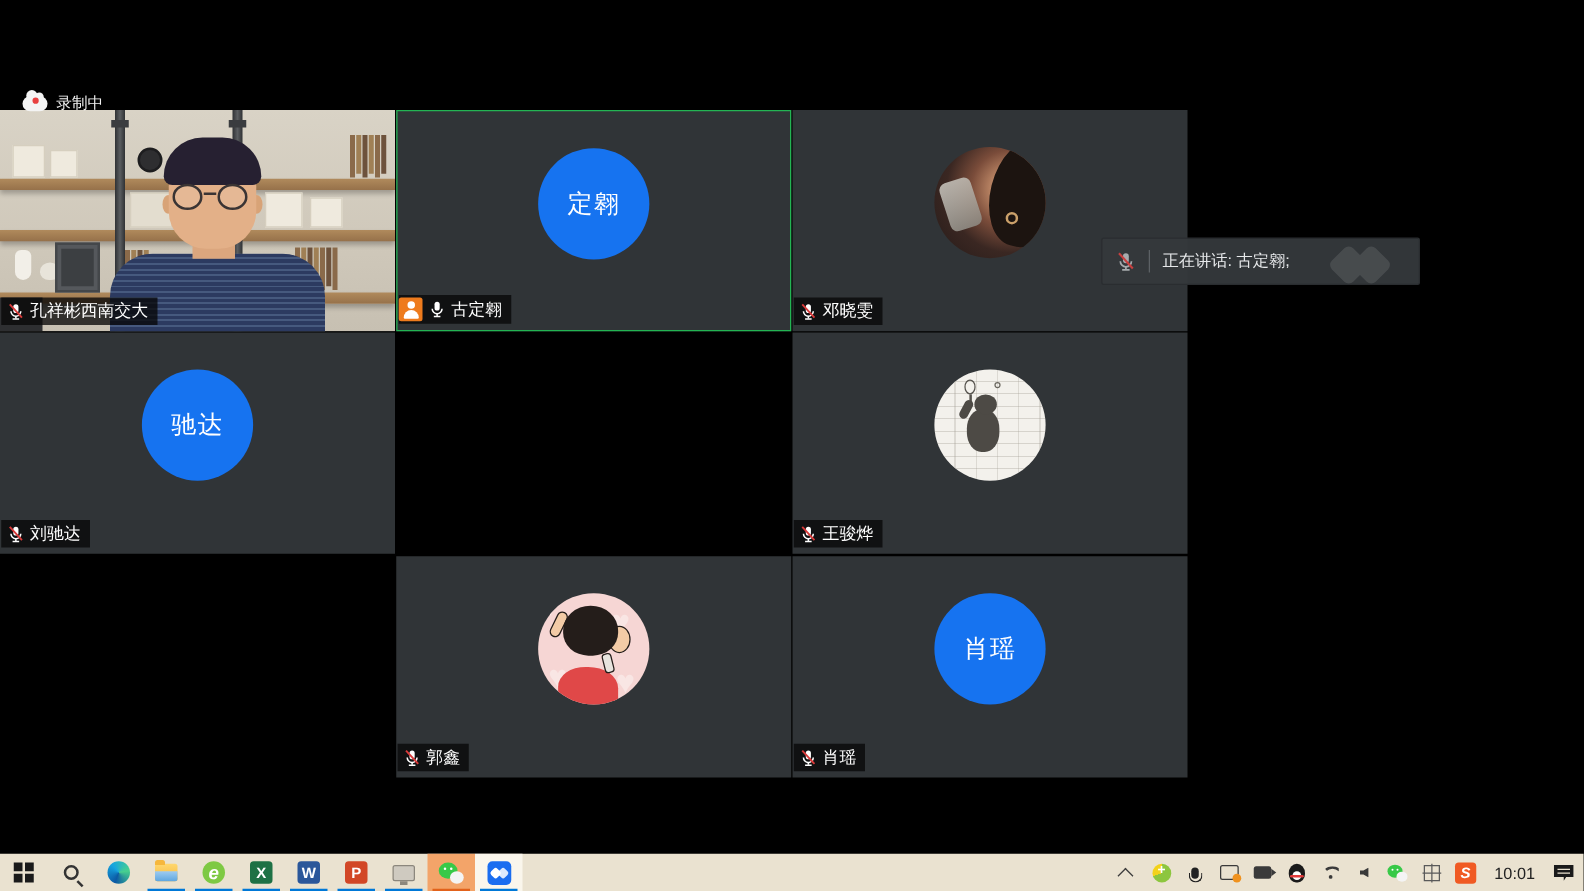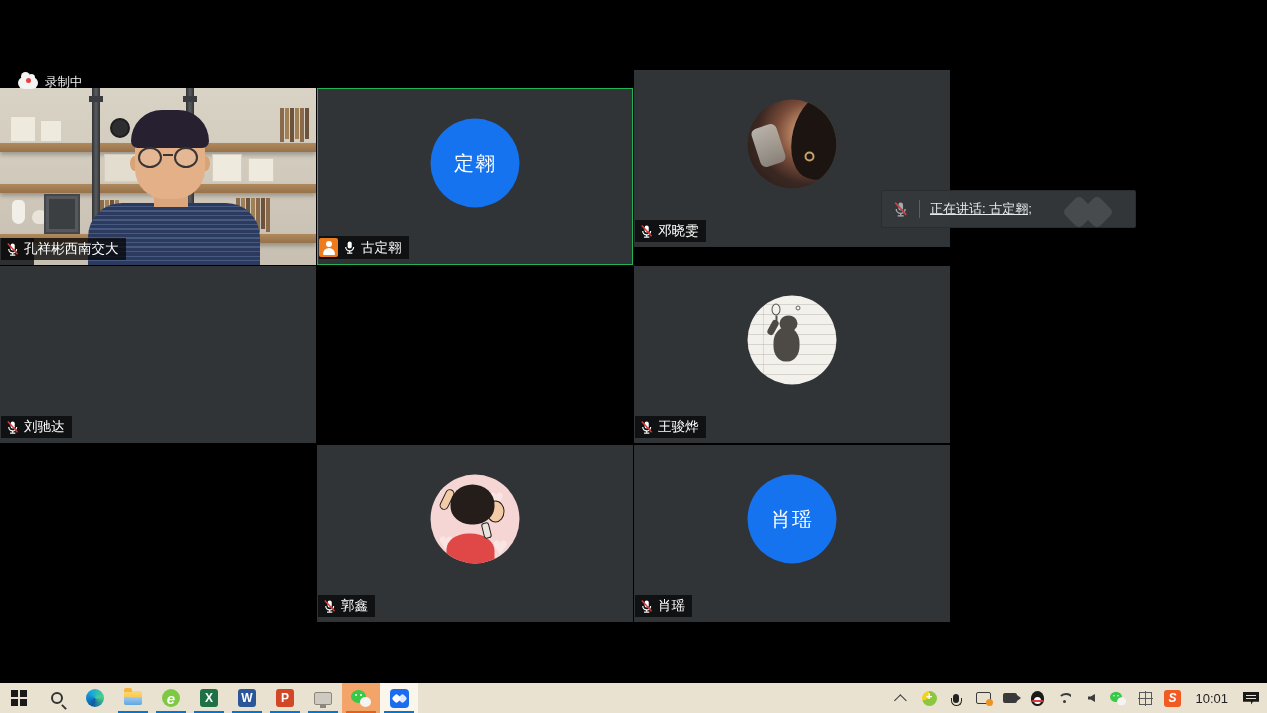--- a/index.html
+++ b/index.html
@@ -99,21 +99,21 @@
   .av-guo .heart { position:absolute; color:#f9e6e4; font-size:26px; }
   .av-guo .hair { position:absolute; left:20px; top:10px; width:44px; height:40px; background:#241d1a; border-radius:50% 50% 46% 46%; }
   .av-guo .ear { position:absolute; left:56px; top:26px; width:18px; height:22px; background:#f3cba6; border-radius:50%; border:1.5px solid #241d1a; }
   .av-guo .arm { position:absolute; left:12px; top:14px; width:9px; height:22px; background:#f3cba6; border:1.5px solid #241d1a; border-radius:5px; transform:rotate(26deg); }
   .av-guo .shirt { position:absolute; left:16px; bottom:-4px; width:48px; height:34px; background:#e04848; border-radius:46% 50% 0 0; }
   .av-guo .thing { position:absolute; left:52px; top:48px; width:8px; height:16px; background:#e8e4de; border:1.5px solid #241d1a; border-radius:3px; transform:rotate(-14deg); }
 
   
   .toast { position:absolute; left:881px; top:190px; width:255px; height:38px; background:rgba(52,56,59,0.96); border:1px solid #2a2d30; border-radius:2px; display:flex; align-items:center; padding:0 10px; gap:10px; z-index:6; }
   .toast .div { width:1px; height:18px; background:#5c6165; }
-  .toast .txt { color:#e6e8ea; font-size:13px; white-space:nowrap;text-decoration:underline; }
+  .toast .txt { color:#e6e8ea; font-size:13px; white-space:nowrap; }
   .toast .wm { position:absolute; right:6px; top:4px; width:70px; height:34px; opacity:0.10; }
   .wm .d1,.wm .d2 { position:absolute; width:24px; height:24px; background:#fff; border-radius:5px; transform:rotate(45deg); }
   .wm .d1 { left:8px; top:5px; } .wm .d2 { left:26px; top:5px; }
 
   
   .taskbar { position:absolute; left:0; bottom:0; width:1267px; height:30px; background:#eae2d0; display:flex; align-items:stretch; z-index:10; }
   .tb-left { display:flex; align-items:stretch; }
   .tb-slot { width:38px; display:flex; align-items:center; justify-content:center; position:relative; cursor:pointer; }
   .tb-slot.open:after { content:""; position:absolute; bottom:0; left:4px; right:4px; height:2.5px; background:#0078d7; }
   .tb-slot.hl-orange { background:#f3a469; } .tb-slot.hl-orange:after { background:#e2621b; }
@@ -248,40 +248,41 @@
       <svg class="micwrap" viewBox="0 0 16 16">
           <rect x="6" y="1.5" width="4.4" height="7.5" rx="2.2" fill="#fff"></rect>
           <path d="M4 7.5a4.2 4.2 0 0 0 8.4 0" stroke="#fff" stroke-width="1.3" fill="none"></path>
           <line x1="8.2" y1="11.8" x2="8.2" y2="13.6" stroke="#fff" stroke-width="1.3"></line>
           <line x1="5.4" y1="14" x2="11" y2="14" stroke="#fff" stroke-width="1.3"></line>
         </svg>
       <span class="nm">古定翱</span>
     </div>
   </div>
 
-  <div class="cell" style="left:634px;top:70px">
+  <div class="cell" style="left:634px;top:88px">
     <div class="avatar-circle av-deng">
       <div class="hair"></div>
         <div class="obj"></div>
         <div class="ear"></div>
     </div>
     <div class="namebar">
       <svg class="micwrap" viewBox="0 0 16 16">
           <rect x="6" y="1.5" width="4.4" height="7.5" rx="2.2" fill="#fff"></rect>
           <path d="M4 7.5a4.2 4.2 0 0 0 8.4 0" stroke="#fff" stroke-width="1.3" fill="none"></path>
           <line x1="8.2" y1="11.8" x2="8.2" y2="13.6" stroke="#fff" stroke-width="1.3"></line>
           <line x1="5.4" y1="14" x2="11" y2="14" stroke="#fff" stroke-width="1.3"></line>
           <line x1="3" y1="1.5" x2="13.4" y2="13" stroke="#d93a3a" stroke-width="1.6"></line>
         </svg>
       <span class="nm">邓晓雯</span>
     </div>
   </div>
 
 
   <div class="cell" style="left:0;top:266px">
+    <div class="initials-circle">驰达</div>
     <div class="namebar">
       <svg class="micwrap" viewBox="0 0 16 16">
           <rect x="6" y="1.5" width="4.4" height="7.5" rx="2.2" fill="#fff"></rect>
           <path d="M4 7.5a4.2 4.2 0 0 0 8.4 0" stroke="#fff" stroke-width="1.3" fill="none"></path>
           <line x1="8.2" y1="11.8" x2="8.2" y2="13.6" stroke="#fff" stroke-width="1.3"></line>
           <line x1="5.4" y1="14" x2="11" y2="14" stroke="#fff" stroke-width="1.3"></line>
           <line x1="3" y1="1.5" x2="13.4" y2="13" stroke="#d93a3a" stroke-width="1.6"></line>
         </svg>
       <span class="nm">刘驰达</span>
     </div>

